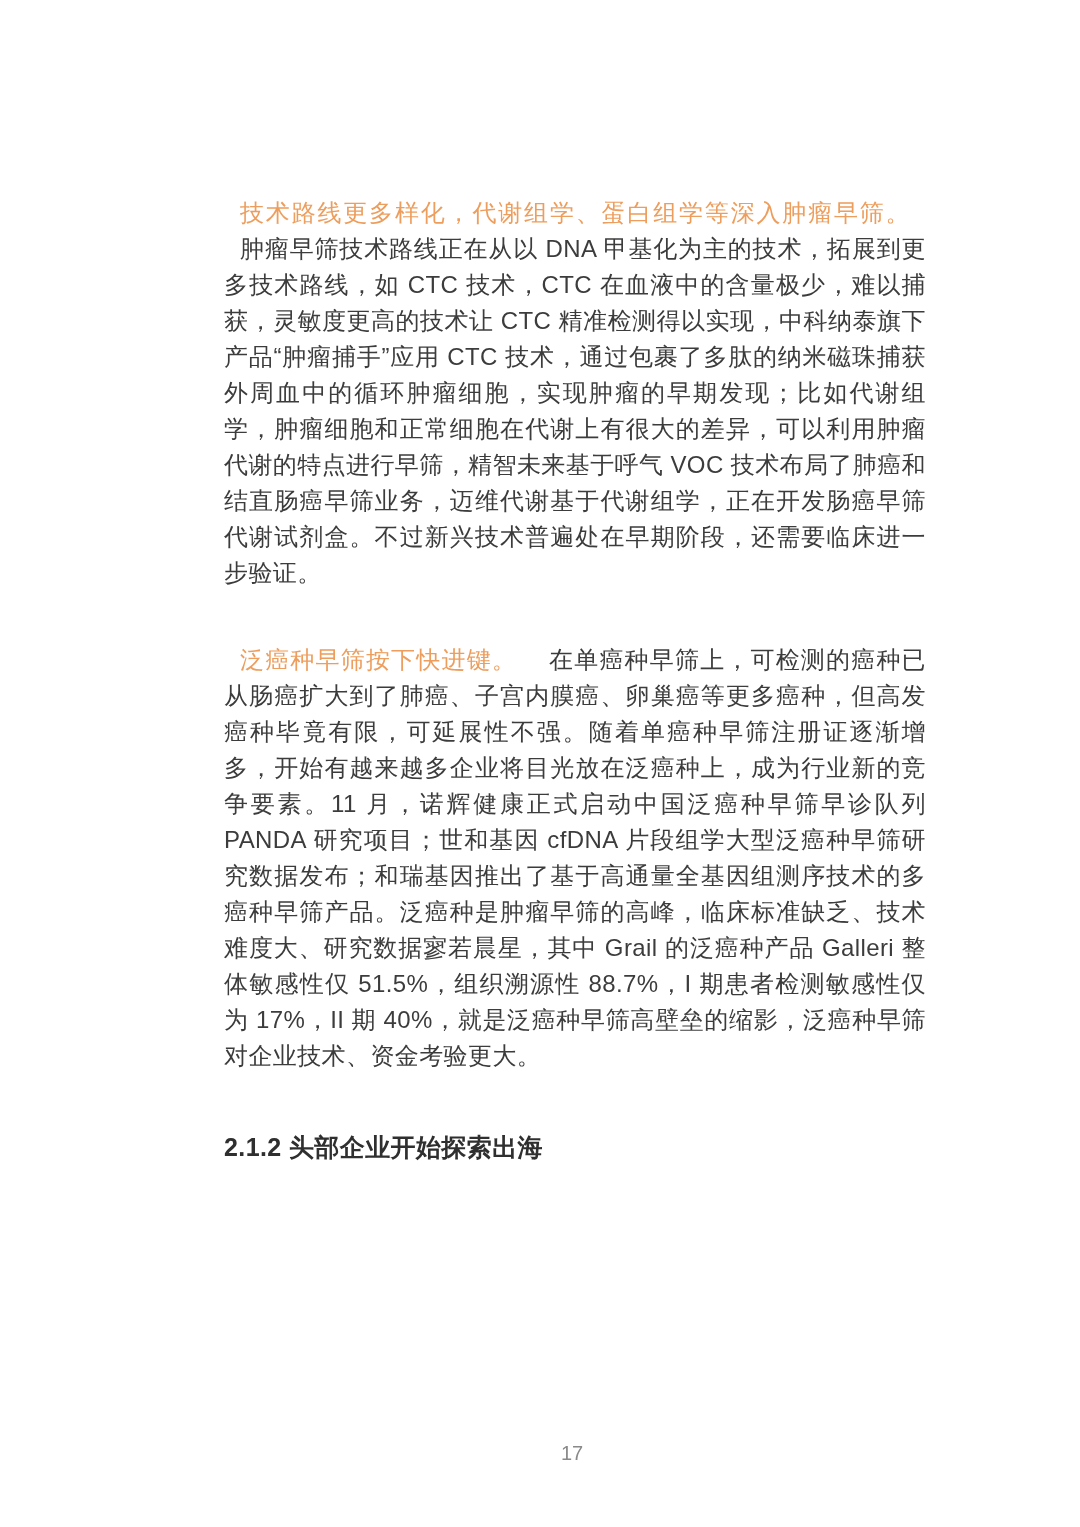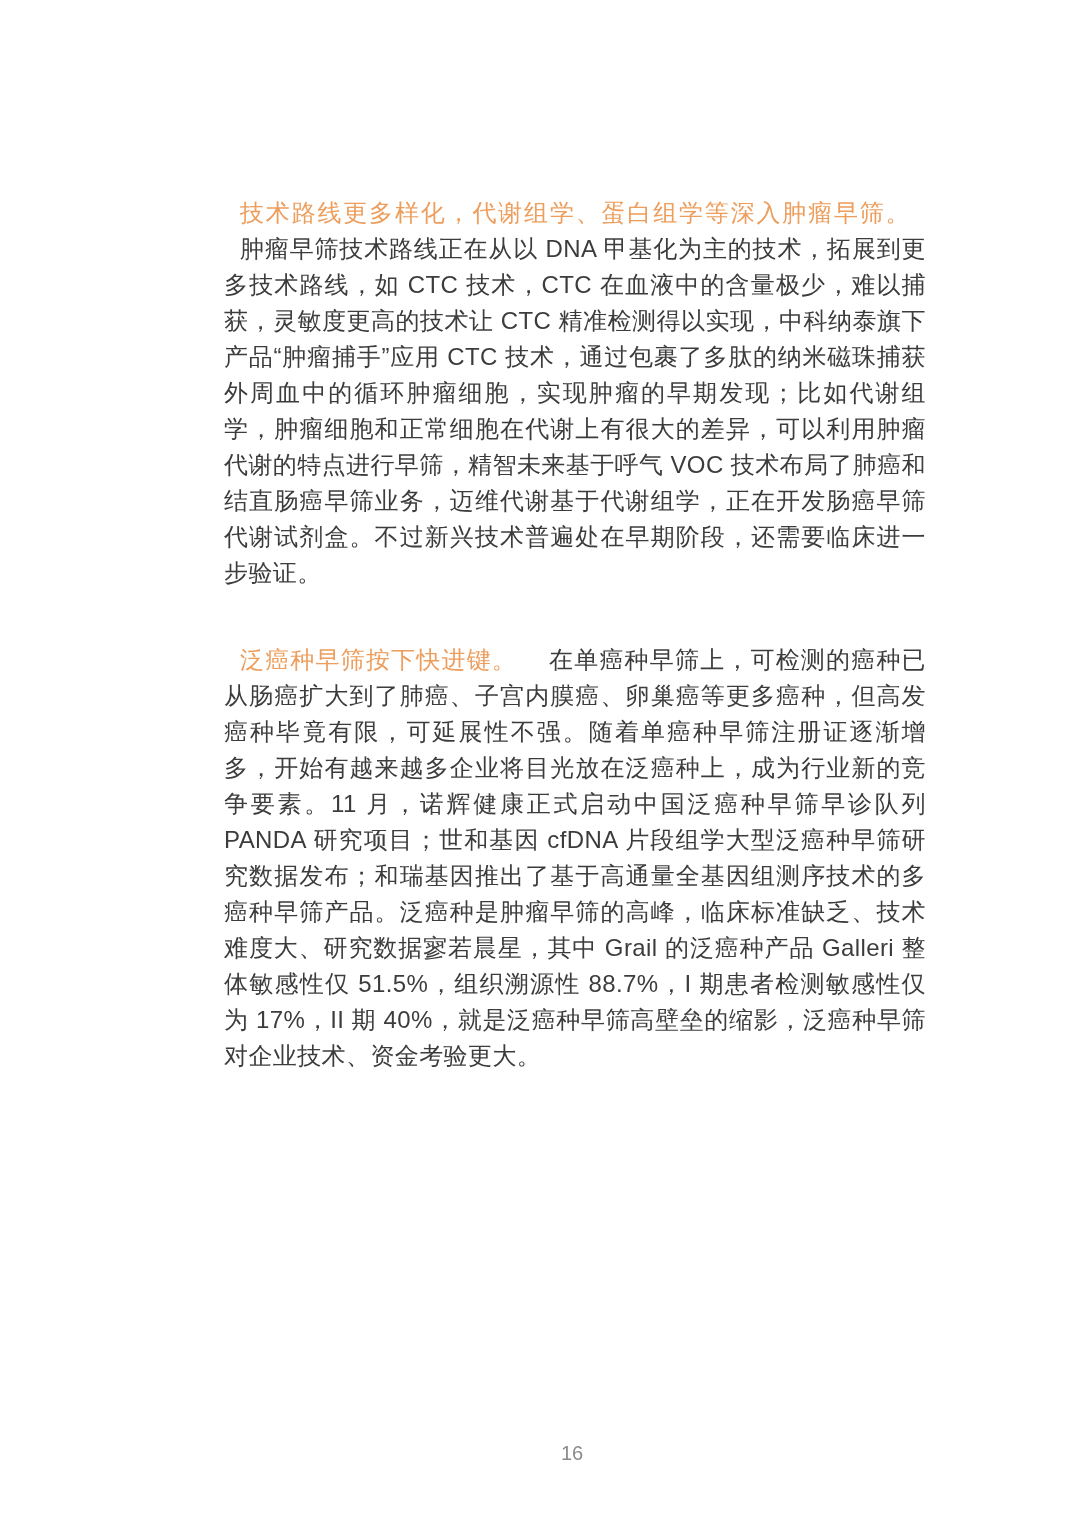--- a/index.html
+++ b/index.html
@@ -61,20 +61,21 @@
 </head>
 <body>
 
 <div class="page">
   <main class="content">
 
     <p class="para"><span class="lead">技术路线更多样化，代谢组学、蛋白组学等深入肿瘤早筛。</span><span>肿瘤早筛技术路线正在从以 DNA 甲基化为主的技术，拓展到更多技术路线，如 CTC 技术，CTC 在血液中的含量极少，难以捕获，灵敏度更高的技术让 CTC 精准检测得以实现，中科纳泰旗下产品“肿瘤捕手”应用 CTC 技术，通过包裹了多肽的纳米磁珠捕获外周血中的循环肿瘤细胞，实现肿瘤的早期发现；比如代谢组学，肿瘤细胞和正常细胞在代谢上有很大的差异，可以利用肿瘤代谢的特点进行早筛，精智未来基于呼气 VOC 技术布局了肺癌和结直肠癌早筛业务，迈维代谢基于代谢组学，正在开发肠癌早筛代谢试剂盒。不过新兴技术普遍处在早期阶段，还需要临床进一步验证。</span></p>
 
     <p class="para"><span class="lead">泛癌种早筛按下快进键。</span><span>在单癌种早筛上，可检测的癌种已从肠癌扩大到了肺癌、子宫内膜癌、卵巢癌等更多癌种，但高发癌种毕竟有限，可延展性不强。随着单癌种早筛注册证逐渐增多，开始有越来越多企业将目光放在泛癌种上，成为行业新的竞争要素。11 月，诺辉健康正式启动中国泛癌种早筛早诊队列 PANDA 研究项目；世和基因 cfDNA 片段组学大型泛癌种早筛研究数据发布；和瑞基因推出了基于高通量全基因组测序技术的多癌种早筛产品。泛癌种是肿瘤早筛的高峰，临床标准缺乏、技术难度大、研究数据寥若晨星，其中 Grail 的泛癌种产品 Galleri 整体敏感性仅 51.5%，组织溯源性 88.7%，I 期患者检测敏感性仅为 17%，II 期 40%，就是泛癌种早筛高壁垒的缩影，泛癌种早筛对企业技术、资金考验更大。</span></p>
 
+    <h3 class="heading">2.1.2 头部企业开始探索出海</h3>
 
 
   </main>
 
   <footer class="footer">
-    <span class="page-number">16</span>
+    <span class="page-number">17</span>
   </footer>
 </div>
 
 </body></html>

